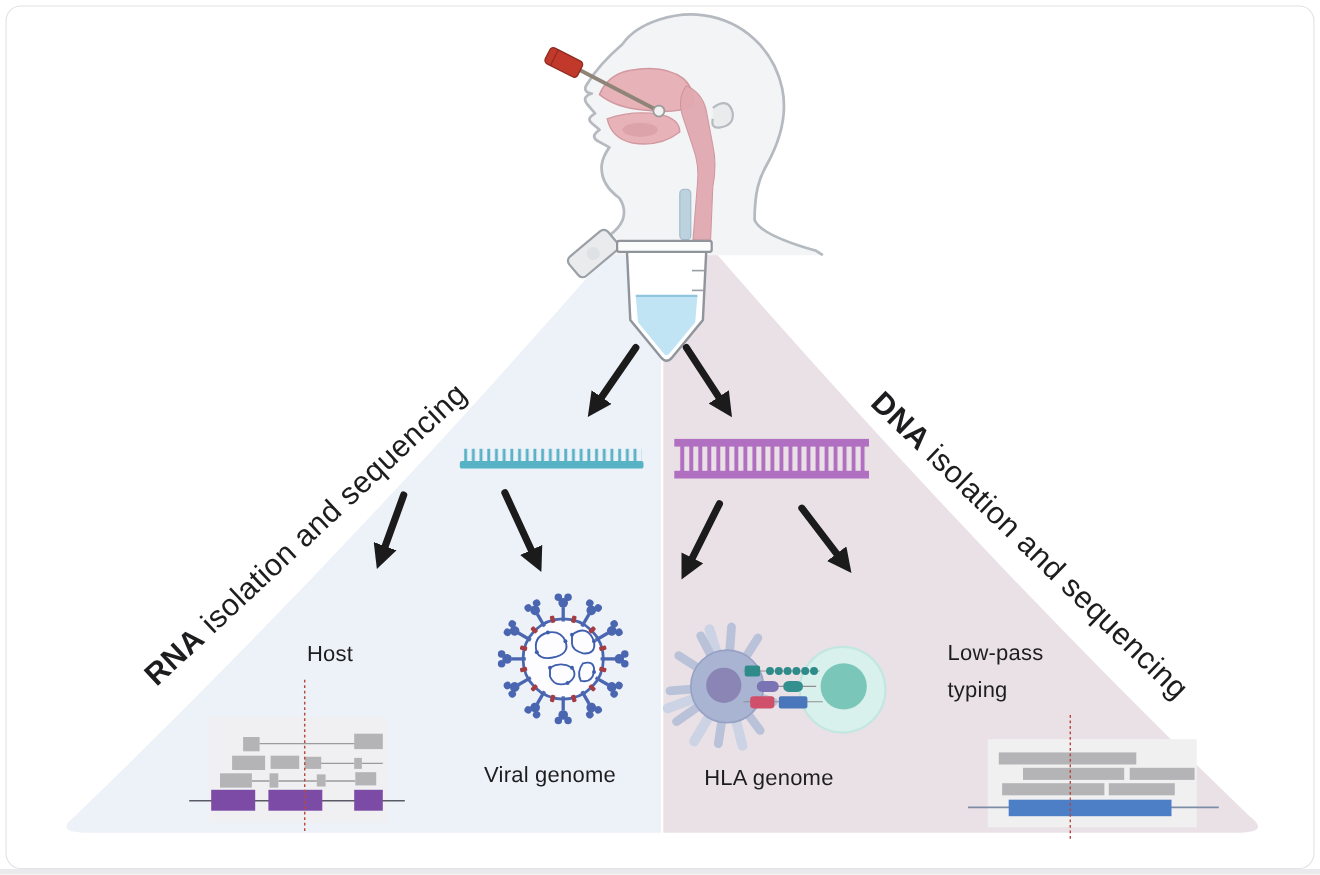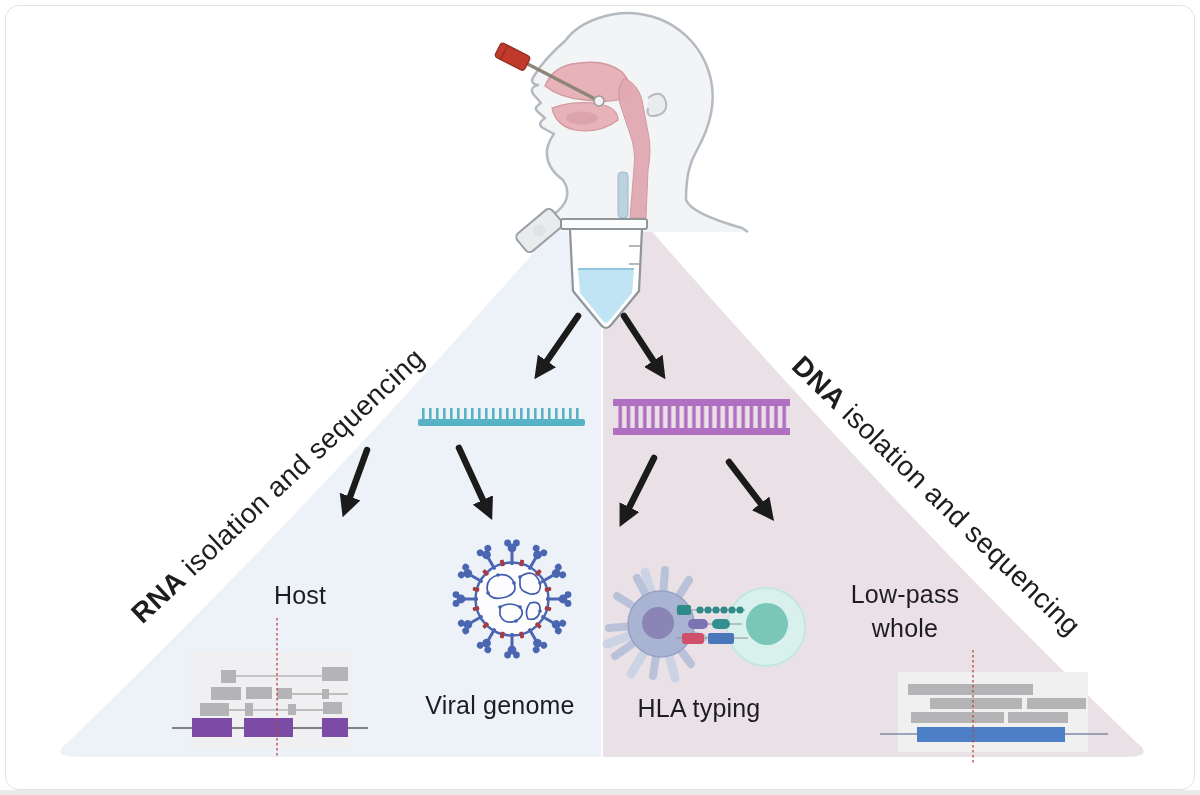--- a/index.html
+++ b/index.html
@@ -11,22 +11,22 @@
   .card-bg{
     position:absolute;left:5px;top:5px;width:1188px;height:783px;
     background:#ffffff;border:1px solid #e2e2e5;border-radius:14px;
   }
   .bottom-strip{
     position:absolute;left:0;top:790px;width:1200px;height:5px;background:#eaeaec;
   }
   svg.stage{position:absolute;left:0;top:0;}
   .lbl{
     position:absolute;transform:translate(-50%,-50%);
-    text-align:center;color:var(--text,#1d1d1f);
-    font-size:25px;line-height:34px;white-space:nowrap;letter-spacing:.2px;
+    text-align:left;color:var(--text,#1d1d1f);
+    font-size:20px;line-height:34px;white-space:nowrap;letter-spacing:.2px;
   }
   .lbl span{display:block;}
   .diag{
     position:absolute;color:var(--text,#1d1d1f);
     font-size:28px;white-space:nowrap;letter-spacing:.4px;
   }
   .diag b{font-weight:700;}
   .diag.rna{left:278px;top:486px;transform:translate(-50%,-50%) rotate(-43deg);}
   .diag.dna{left:936px;top:496px;transform:translate(-50%,-50%) rotate(44deg);}
   .lbl.host{left:300px;top:595px;}
@@ -267,20 +267,20 @@
 <div class="diag rna"><b>RNA</b><span style="display:inline"> isolation and sequencing</span></div>
 
 <div class="diag dna"><b>DNA</b><span style="display:inline"> isolation and sequencing</span></div>
 
 <div class="lbl host">
   <span>Host</span>
 </div>
 
 <div class="lbl viral">Viral genome</div>
 
-<div class="lbl hla">HLA typing</div>
+<div class="lbl hla">HLA genome</div>
 
 <div class="lbl lowpass">
   <span>Low-pass</span>
-  <span>whole</span>
+  <span>typing</span>
 </div>
 
 <div class="bottom-strip"></div>
 
 </body></html>

